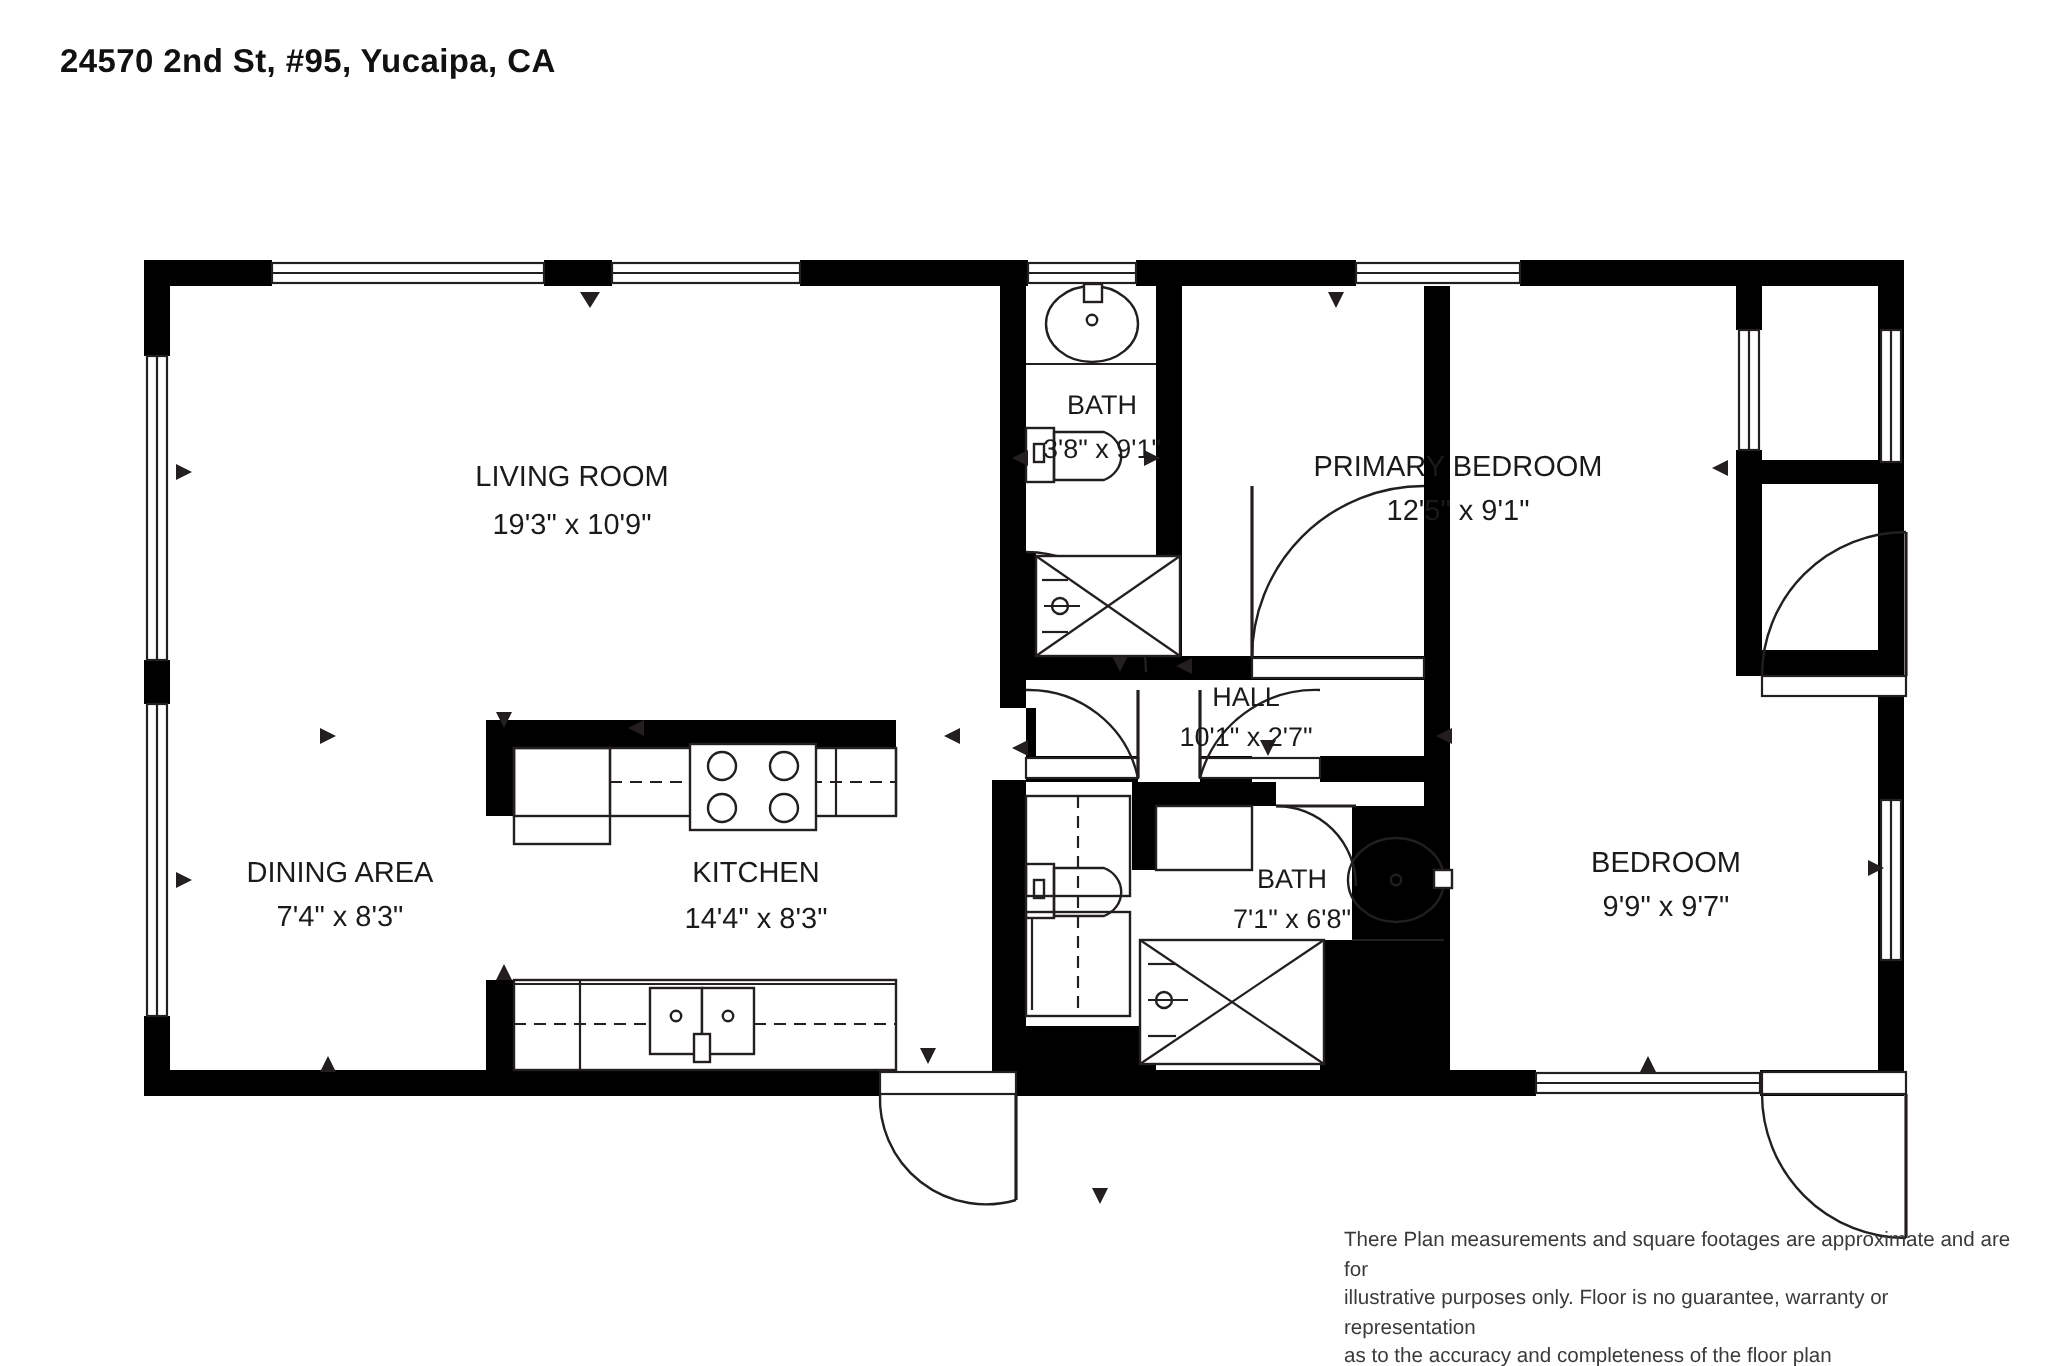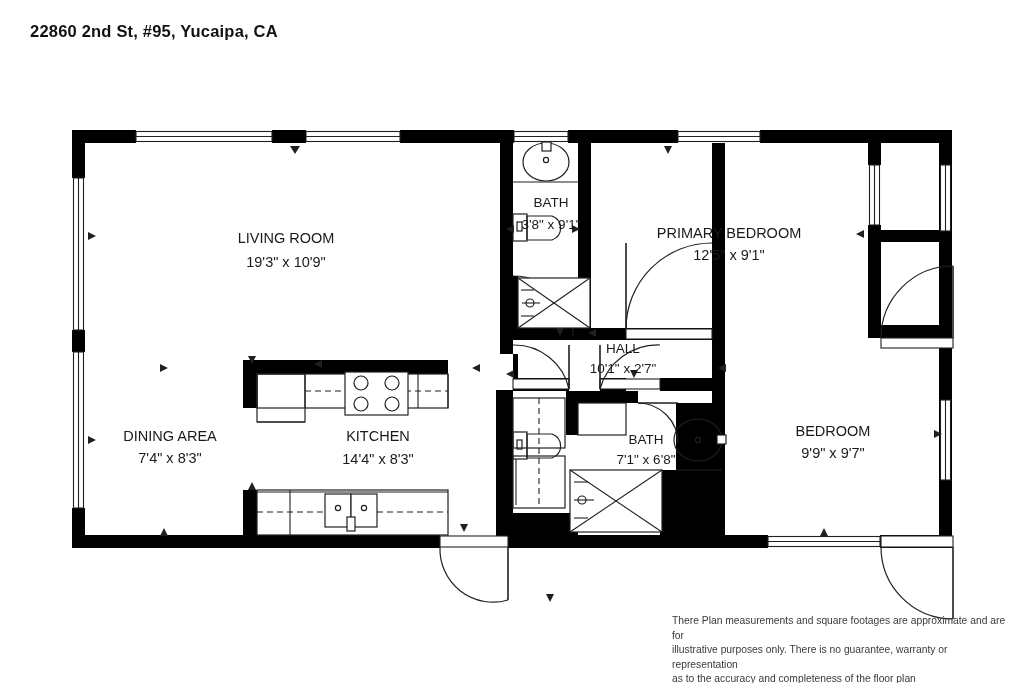--- a/index.html
+++ b/index.html
@@ -74,21 +74,21 @@
     font-size: 10.3px;
     line-height: 1.42;
     color: #3a3a3a;
     font-family: "Liberation Sans", sans-serif;
   }
   #disclaimer .line { display: block; }
 </style>
 </head>
 <body>
 
-<div id="page-title">22860 2nd St, #95, Yucaipa, CA</div>
+<div id="page-title">24570 2nd St, #95, Yucaipa, CA</div>
 
 <div id="plan-wrap">
 <svg class="plan" width="1024" height="683" viewBox="0 0 1024 683" xmlns="http://www.w3.org/2000/svg">
 
   <g>
 
     <rect class="wall" x="72" y="130" width="58" height="13"></rect>
     <rect class="wall" x="272" y="130" width="34" height="13"></rect>
     <rect class="wall" x="400" y="130" width="100" height="13"></rect>
 
@@ -344,15 +344,15 @@
 
     <text class="rmlabel" x="833" y="436">BEDROOM</text>
     <text class="rmdim" x="833" y="458">9'9" x 9'7"</text>
   </g>
 
 </svg>
 </div>
 
 <div id="disclaimer">
   <span class="line">There Plan measurements and square footages are approximate and are for</span>
-  <span class="line">illustrative purposes only. There is no guarantee, warranty or representation</span>
+  <span class="line">illustrative purposes only. Floor is no guarantee, warranty or representation</span>
   <span class="line">as to the accuracy and completeness of the floor plan</span>
 </div>
 
 </body></html>

